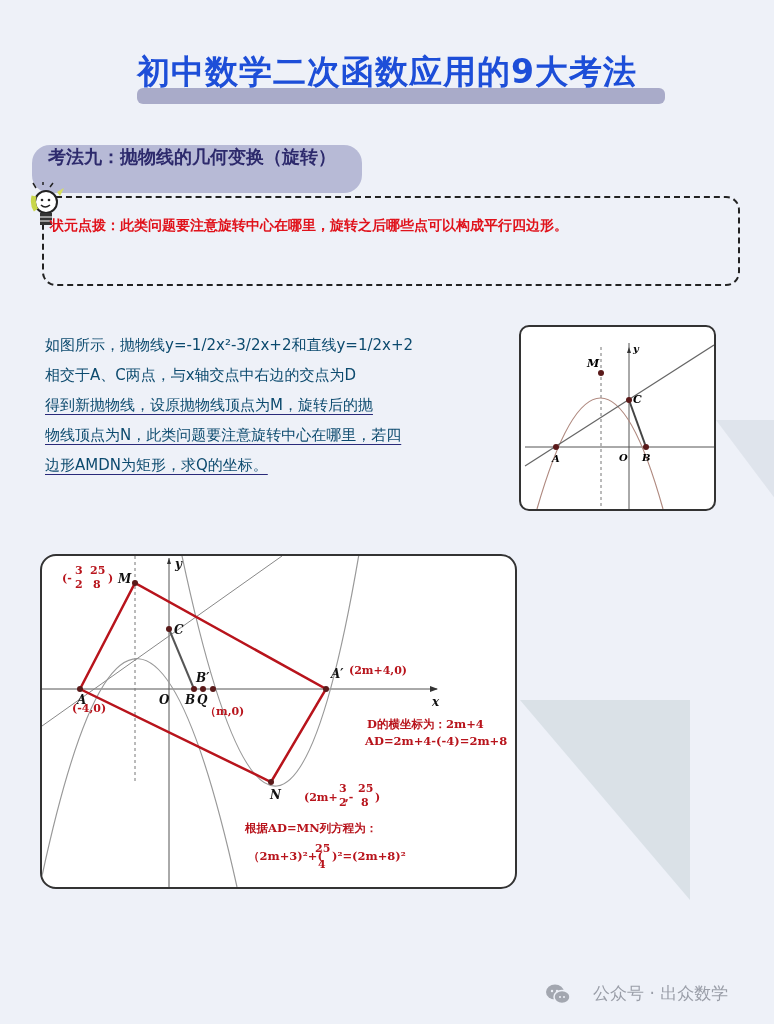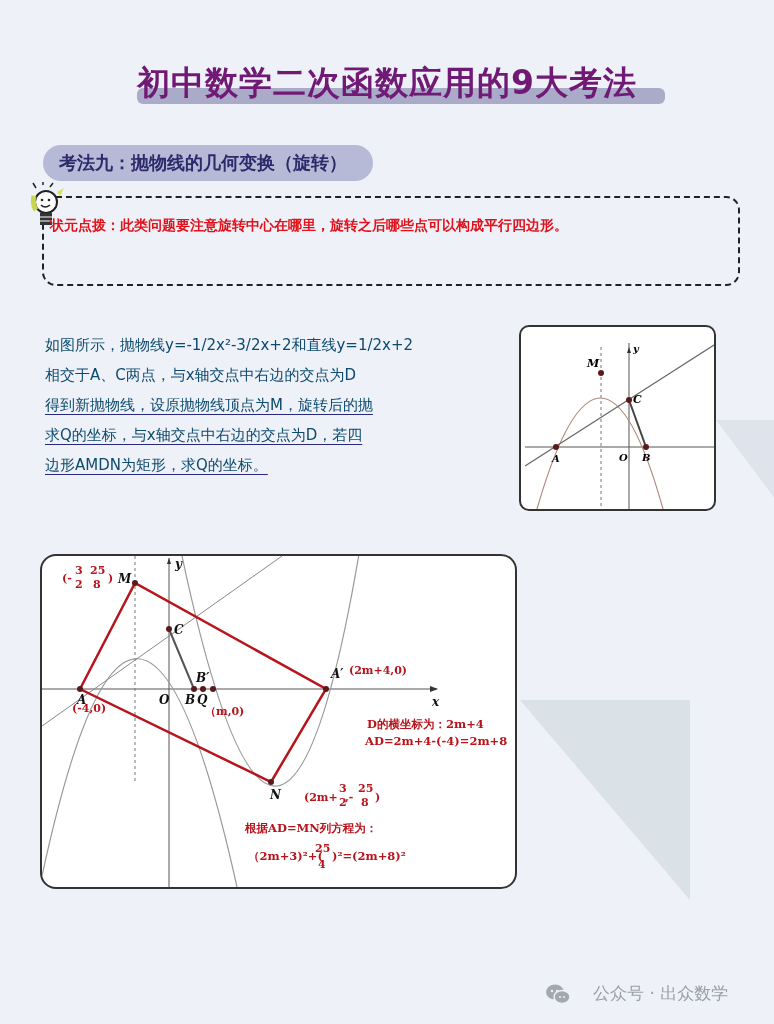--- a/index.html
+++ b/index.html
@@ -1,22 +1,22 @@
 <!DOCTYPE html>
 <html><head>
 <meta charset="utf-8">
 <style>
   html,body{margin:0;padding:0;}
   body{width:774px;height:1024px;background:#eef1f8;position:relative;overflow:hidden;
        font-family:"DejaVu Sans","Liberation Sans",sans-serif;}
   .title-wrap{position:absolute;left:0;top:50px;width:774px;text-align:center;}
   .title-bar{position:absolute;left:137px;top:88px;width:528px;height:16px;background:#a9abc9;border-radius:6px;}
-  .title{position:relative;display:inline-block;font-size:33px;font-weight:bold;color:#701a75;letter-spacing:1px;margin-top:11px;}
-  .section-pill{position:absolute;left:43px;top:145px;width:330px;height:36px;border-radius:18px;background:#b7bad6;
-       display:flex;align-items:center;padding-left:16px;box-sizing:border-box;}
+  .title{position:relative;display:inline-block;font-size:33px;font-weight:bold;color:#1d4ed8;letter-spacing:1px;}
+  .section-pill{position:absolute;left:32px;top:145px;width:330px;height:48px;border-radius:18px;background:#b7bad6;
+       display:flex;align-items:flex-start;padding-left:16px;box-sizing:border-box;}
   .section-pill span{font-size:18px;font-weight:bold;color:#2d2a6c;}
   .tip-box{position:absolute;left:42px;top:196px;width:698px;height:90px;border:2px dashed #222;border-radius:14px;box-sizing:border-box;}
   .tip-text{position:absolute;left:50px;top:212px;width:660px;font-size:14px;line-height:27px;font-weight:bold;color:#e0121b;}
   .bulb{position:absolute;left:30px;top:182px;width:40px;height:52px;}
   .problem{position:absolute;left:45px;top:330px;width:455px;font-size:15px;line-height:30px;color:#0c4a6e;}
   .problem .ul{text-decoration:underline;text-decoration-color:#2a2a7a;text-underline-offset:4px;}
   .fig-small{position:absolute;left:519px;top:325px;width:197px;height:186px;background:#fff;border:2px solid #333;border-radius:10px;box-sizing:border-box;overflow:hidden;}
   .fig-large{position:absolute;left:40px;top:554px;width:477px;height:335px;background:#fff;border:2px solid #333;border-radius:16px;box-sizing:border-box;overflow:hidden;}
   .shadow{position:absolute;left:520px;top:700px;width:0;height:0;border-left:170px solid transparent;border-top:200px solid rgba(180,196,200,0.35);}
   .shadow2{position:absolute;left:716px;top:420px;width:0;height:0;border-left:60px solid transparent;border-top:80px solid rgba(190,200,210,0.3);}
@@ -46,21 +46,21 @@
   <path d="M11 23 Q15 27 20 23" stroke="#222" stroke-width="1.5" fill="none"></path>
   <rect x="10" y="31" width="12" height="12" fill="#333"></rect>
   <path d="M10 35 H22 M10 39 H22" stroke="#fff" stroke-width="1"></path>
 </svg>
 <div class="tip-text">状元点拨：此类问题要注意旋转中心在哪里，旋转之后哪些点可以构成平行四边形。</div>
 
 <div class="problem">
   <div>如图所示，抛物线y=-1/2x²-3/2x+2和直线y=1/2x+2</div>
   <div>相交于A、C两点，与x轴交点中右边的交点为D</div>
   <div class="ul">得到新抛物线，设原抛物线顶点为M，旋转后的抛</div>
-  <div class="ul">求Q的坐标，与x轴交点中右边的交点为D，若四</div>
+  <div class="ul">物线顶点为N，此类问题要注意旋转中心在哪里，若四</div>
   <div class="ul">边形AMDN为矩形，求Q的坐标。</div>
 </div>
 
 <div class="fig-small">
   <svg width="193" height="182" viewBox="0 0 193 182">
     <line x1="4" y1="120" x2="193" y2="120" stroke="#555" stroke-width="1"></line>
     <line x1="108" y1="182" x2="108" y2="16" stroke="#555" stroke-width="1"></line>
     <path d="M108 20 l-2 6 h4z" fill="#333"></path>
     <line x1="80" y1="20" x2="80" y2="182" stroke="#777" stroke-dasharray="3,3"></line>
     <path d="M16 182 Q80 -40 142 182" stroke="#b08a80" fill="none" stroke-width="1.2"></path>

